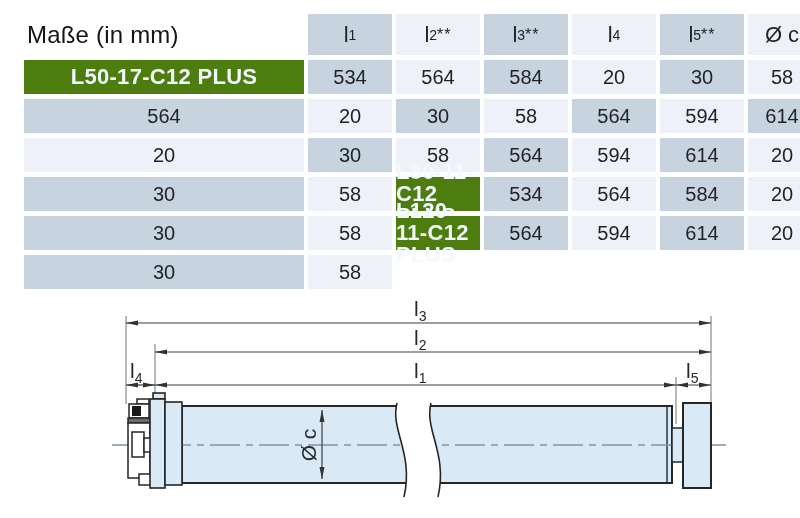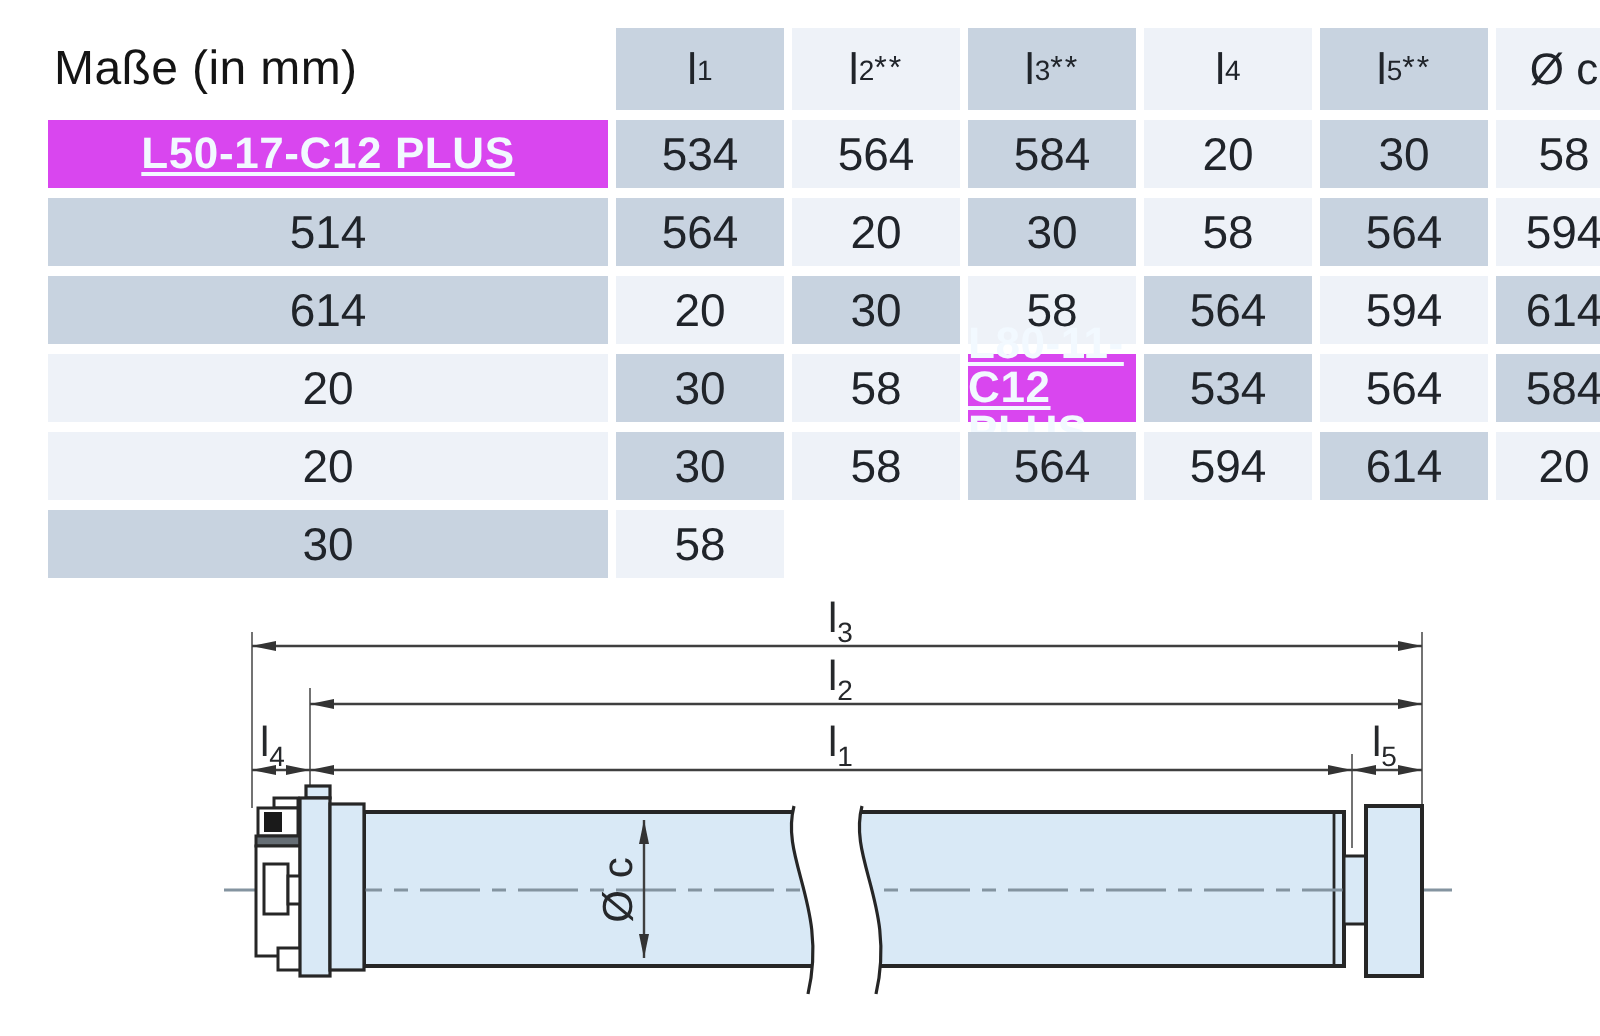--- a/index.html
+++ b/index.html
@@ -18,24 +18,24 @@
   .title-cell {
     background:#ffffff; justify-content:flex-start; padding-left:3px;
     font-size:24px; color:#141414; letter-spacing:0.2px;
   }
   .head-cell { font-size:22px; color:#20242a; }
   .head-cell sub { font-size:14px; vertical-align:-6px; line-height:0; }
   .head-cell sup { font-size:16px; vertical-align:7px; line-height:0; letter-spacing:1px; }
   .c-dark  { background:#c8d3e0; }
   .c-light { background:#eef2f8; }
   .model-cell {
-    background:#d946ef; color:#f2f9ff;
-    font-weight:bold; font-size:22px; letter-spacing:0.3px;text-decoration:underline;
+    background:#4d7c0f; color:#f2f9ff;
+    font-weight:bold; font-size:22px; letter-spacing:0.3px;
   }
-  .val-cell { font-size:23px; color:#20242a; }
+  .val-cell { font-size:20px; color:#20242a; }
 
   
   .diagram { position:absolute; left:0; top:290px; width:800px; height:228px; }
   .dimtext { font-family:"Liberation Sans", sans-serif; font-size:21px; fill:#26282b; }
   .svgsub  { font-size:14px; }
 </style>
 </head>
 <body>
 
 <div class="screen">
@@ -74,21 +74,20 @@
       </div>
 
     <div class="cell model-cell">L50-17-C12 PLUS</div>
     <div class="cell val-cell c-dark">534</div>
     <div class="cell val-cell c-light">564</div>
     <div class="cell val-cell c-dark">584</div>
     <div class="cell val-cell c-light">20</div>
     <div class="cell val-cell c-dark">30</div>
     <div class="cell val-cell c-light">58</div>
 
-    <div class="cell val-cell c-dark">514</div>
     <div class="cell val-cell c-dark">564</div>
     <div class="cell val-cell c-light">20</div>
     <div class="cell val-cell c-dark">30</div>
     <div class="cell val-cell c-light">58</div>
 
     <div class="cell val-cell c-dark">564</div>
     <div class="cell val-cell c-light">594</div>
     <div class="cell val-cell c-dark">614</div>
     <div class="cell val-cell c-light">20</div>
     <div class="cell val-cell c-dark">30</div>
@@ -102,20 +101,21 @@
     <div class="cell val-cell c-light">58</div>
 
     <div class="cell model-cell">L80-11-C12 PLUS</div>
     <div class="cell val-cell c-dark">534</div>
     <div class="cell val-cell c-light">564</div>
     <div class="cell val-cell c-dark">584</div>
     <div class="cell val-cell c-light">20</div>
     <div class="cell val-cell c-dark">30</div>
     <div class="cell val-cell c-light">58</div>
 
+    <div class="cell model-cell">L120-11-C12 PLUS</div>
     <div class="cell val-cell c-dark">564</div>
     <div class="cell val-cell c-light">594</div>
     <div class="cell val-cell c-dark">614</div>
     <div class="cell val-cell c-light">20</div>
     <div class="cell val-cell c-dark">30</div>
     <div class="cell val-cell c-light">58</div>
   </div>
 
   <svg class="diagram" viewBox="0 290 800 228" width="800" height="228" xmlns="http://www.w3.org/2000/svg">
     <defs>

